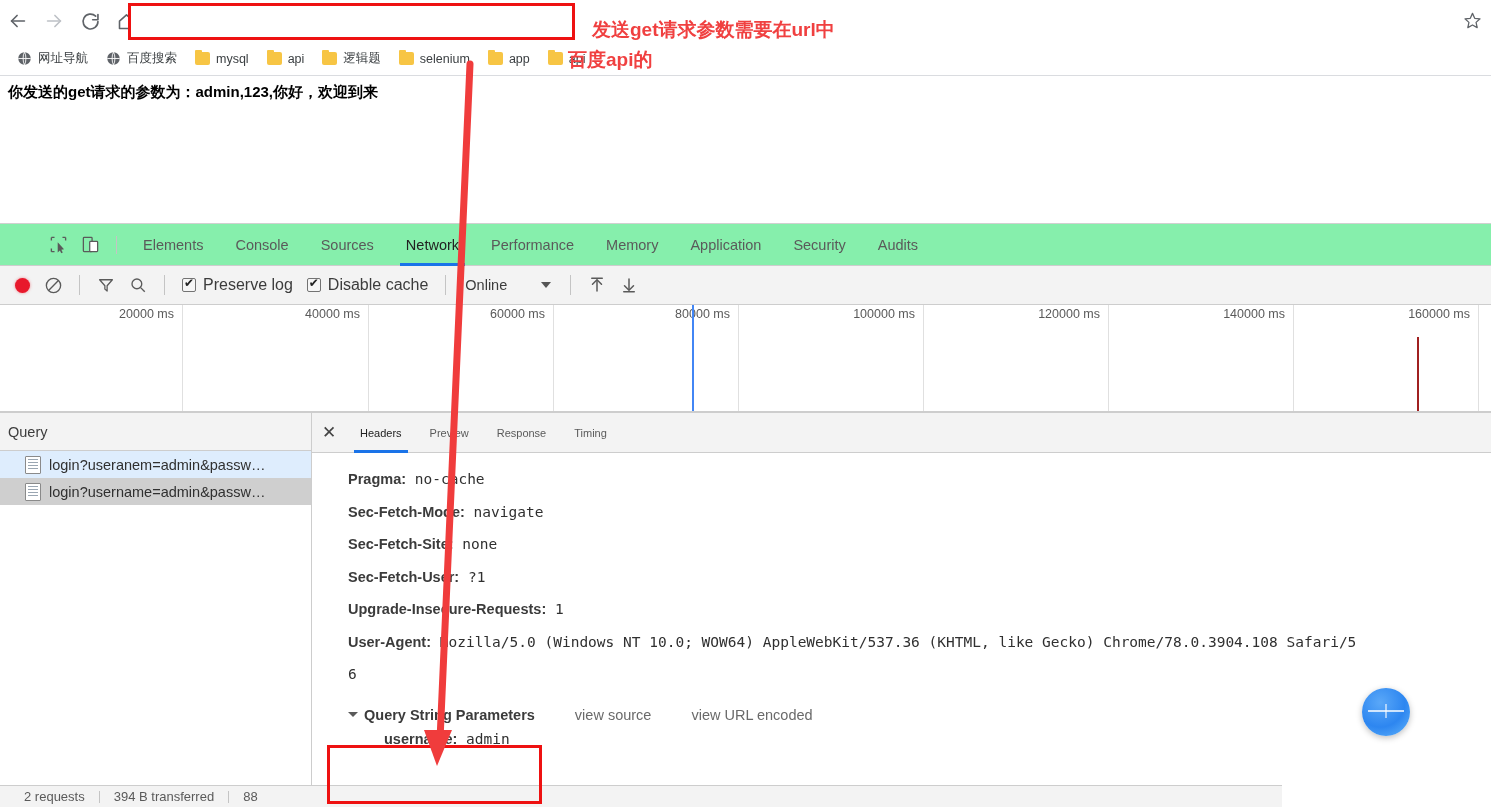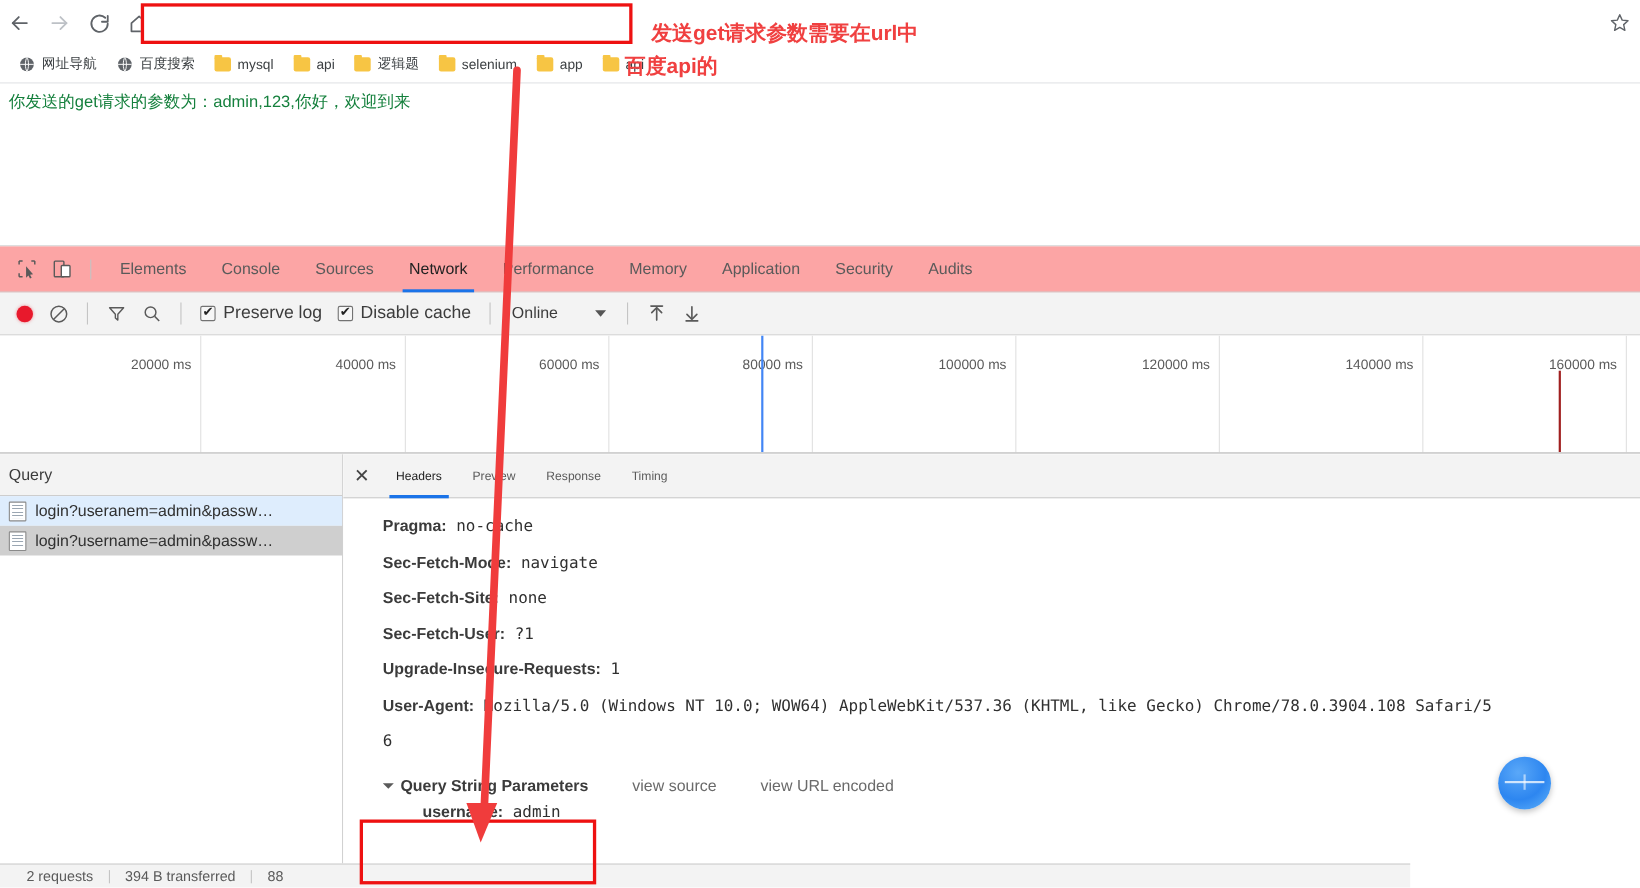--- a/index.html
+++ b/index.html
@@ -60,32 +60,32 @@
   .bm-folder { width: 15px; height: 13px; flex: none; background: #f7c544; border-radius: 1px 2px 2px 2px; position: relative; }
   .bm-folder::before { content:''; position:absolute; left:0; top:-2px; width:7px; height:3px; background:#f7c544; border-radius:1px 1px 0 0; }
 
   
   .page-body {
     position: absolute; top: 76px; left: 0; width: 1491px; height: 147px;
     background: #fff;
   }
   .page-text {
     position: absolute; left: 8px; top: 7px;
-    font-size: 15px; color: #15803d; white-space: nowrap;
+    font-size: 15px; color: #000000; white-space: nowrap; font-weight: bold;
   }
 
   
   .devtools {
     position: absolute; top: 223px; left: 0; width: 1491px; height: 584px;
     background: #fff; border-top: 1px solid #d0d0d0;
   }
   .dt-tabbar {
-    position: relative; height: 42px; background: #fca5a5;
+    position: relative; height: 42px; background: #86efac;
     border-bottom: 1px solid #cdcdcd;
-    display: flex; align-items: center;
+    display: flex; align-items: center; padding-left: 34px;
   }
   .dt-icon-btn { width: 32px; height: 28px; display:flex; align-items:center; justify-content:center; color:#5a5a5a; }
   .dt-icon-btn:first-child { margin-left: 8px; }
   .dt-sep { width: 1px; height: 18px; background: #c4c4c4; margin: 0 10px; }
   .dt-tab {
     height: 42px; padding: 0 16px; display: flex; align-items: center;
     font-size: 14.5px; color: #5a5a5a; position: relative; white-space: nowrap;
   }
   .dt-tab.active { color: #222; }
   .dt-tab.active::after {
@@ -117,39 +117,39 @@
 
   
   .overview {
     position: relative; height: 108px; background: #fff; border-bottom: 1px solid #cdcdcd;
     overflow: hidden;
   }
   .ov-tick {
     position: absolute; top: 0; bottom: 0; width: 1px; background: #e0e0e0;
   }
   .ov-label {
-    position: absolute; top: 19px; font-size: 12.5px; color: #5a5a5a; text-align: right;
+    position: absolute; top: 2px; font-size: 12.5px; color: #5a5a5a; text-align: right;
     white-space: nowrap;
   }
   .ov-divider { position: absolute; left: 0; right: 0; bottom: 0; height: 1px; background: #cdcdcd; }
   .ov-bar-blue { position: absolute; top: 0; bottom: 1px; width: 2px; background: #4286f5; }
   .ov-bar-red  { position: absolute; top: 32px; bottom: 1px; width: 2px; background: #a02020; }
 
   
   .panes { position: relative; height: 372px; display: flex; }
   .req-list {
     width: 312px; flex: none; border-right: 1px solid #cdcdcd; background: #fff;
     position: relative;
   }
   .req-head {
     height: 38px; background: #f3f3f3; border-bottom: 1px solid #cdcdcd;
     display: flex; align-items: center; padding-left: 8px; font-size: 14.5px; color: #3c3c3c;
   }
   .req-row {
-    height: 27px; display: flex; align-items: center; gap: 8px; padding-left: 8px;
+    height: 27px; display: flex; align-items: center; gap: 8px; padding-left: 25px;
     font-size: 14.5px; color: #303030; white-space: nowrap; overflow: hidden;
   }
   .req-row.selected { background: #deedfd; }
   .req-row.hovered  { background: #cfcfcf; }
   .doc-icon {
     width: 16px; height: 18px; flex: none;
     border: 1px solid #8a8a8a; background: #fff; position: relative; border-radius: 1px;
   }
   .doc-icon::after {
     content:''; position: absolute; left:2px; top:2px; right:2px; bottom:2px;

